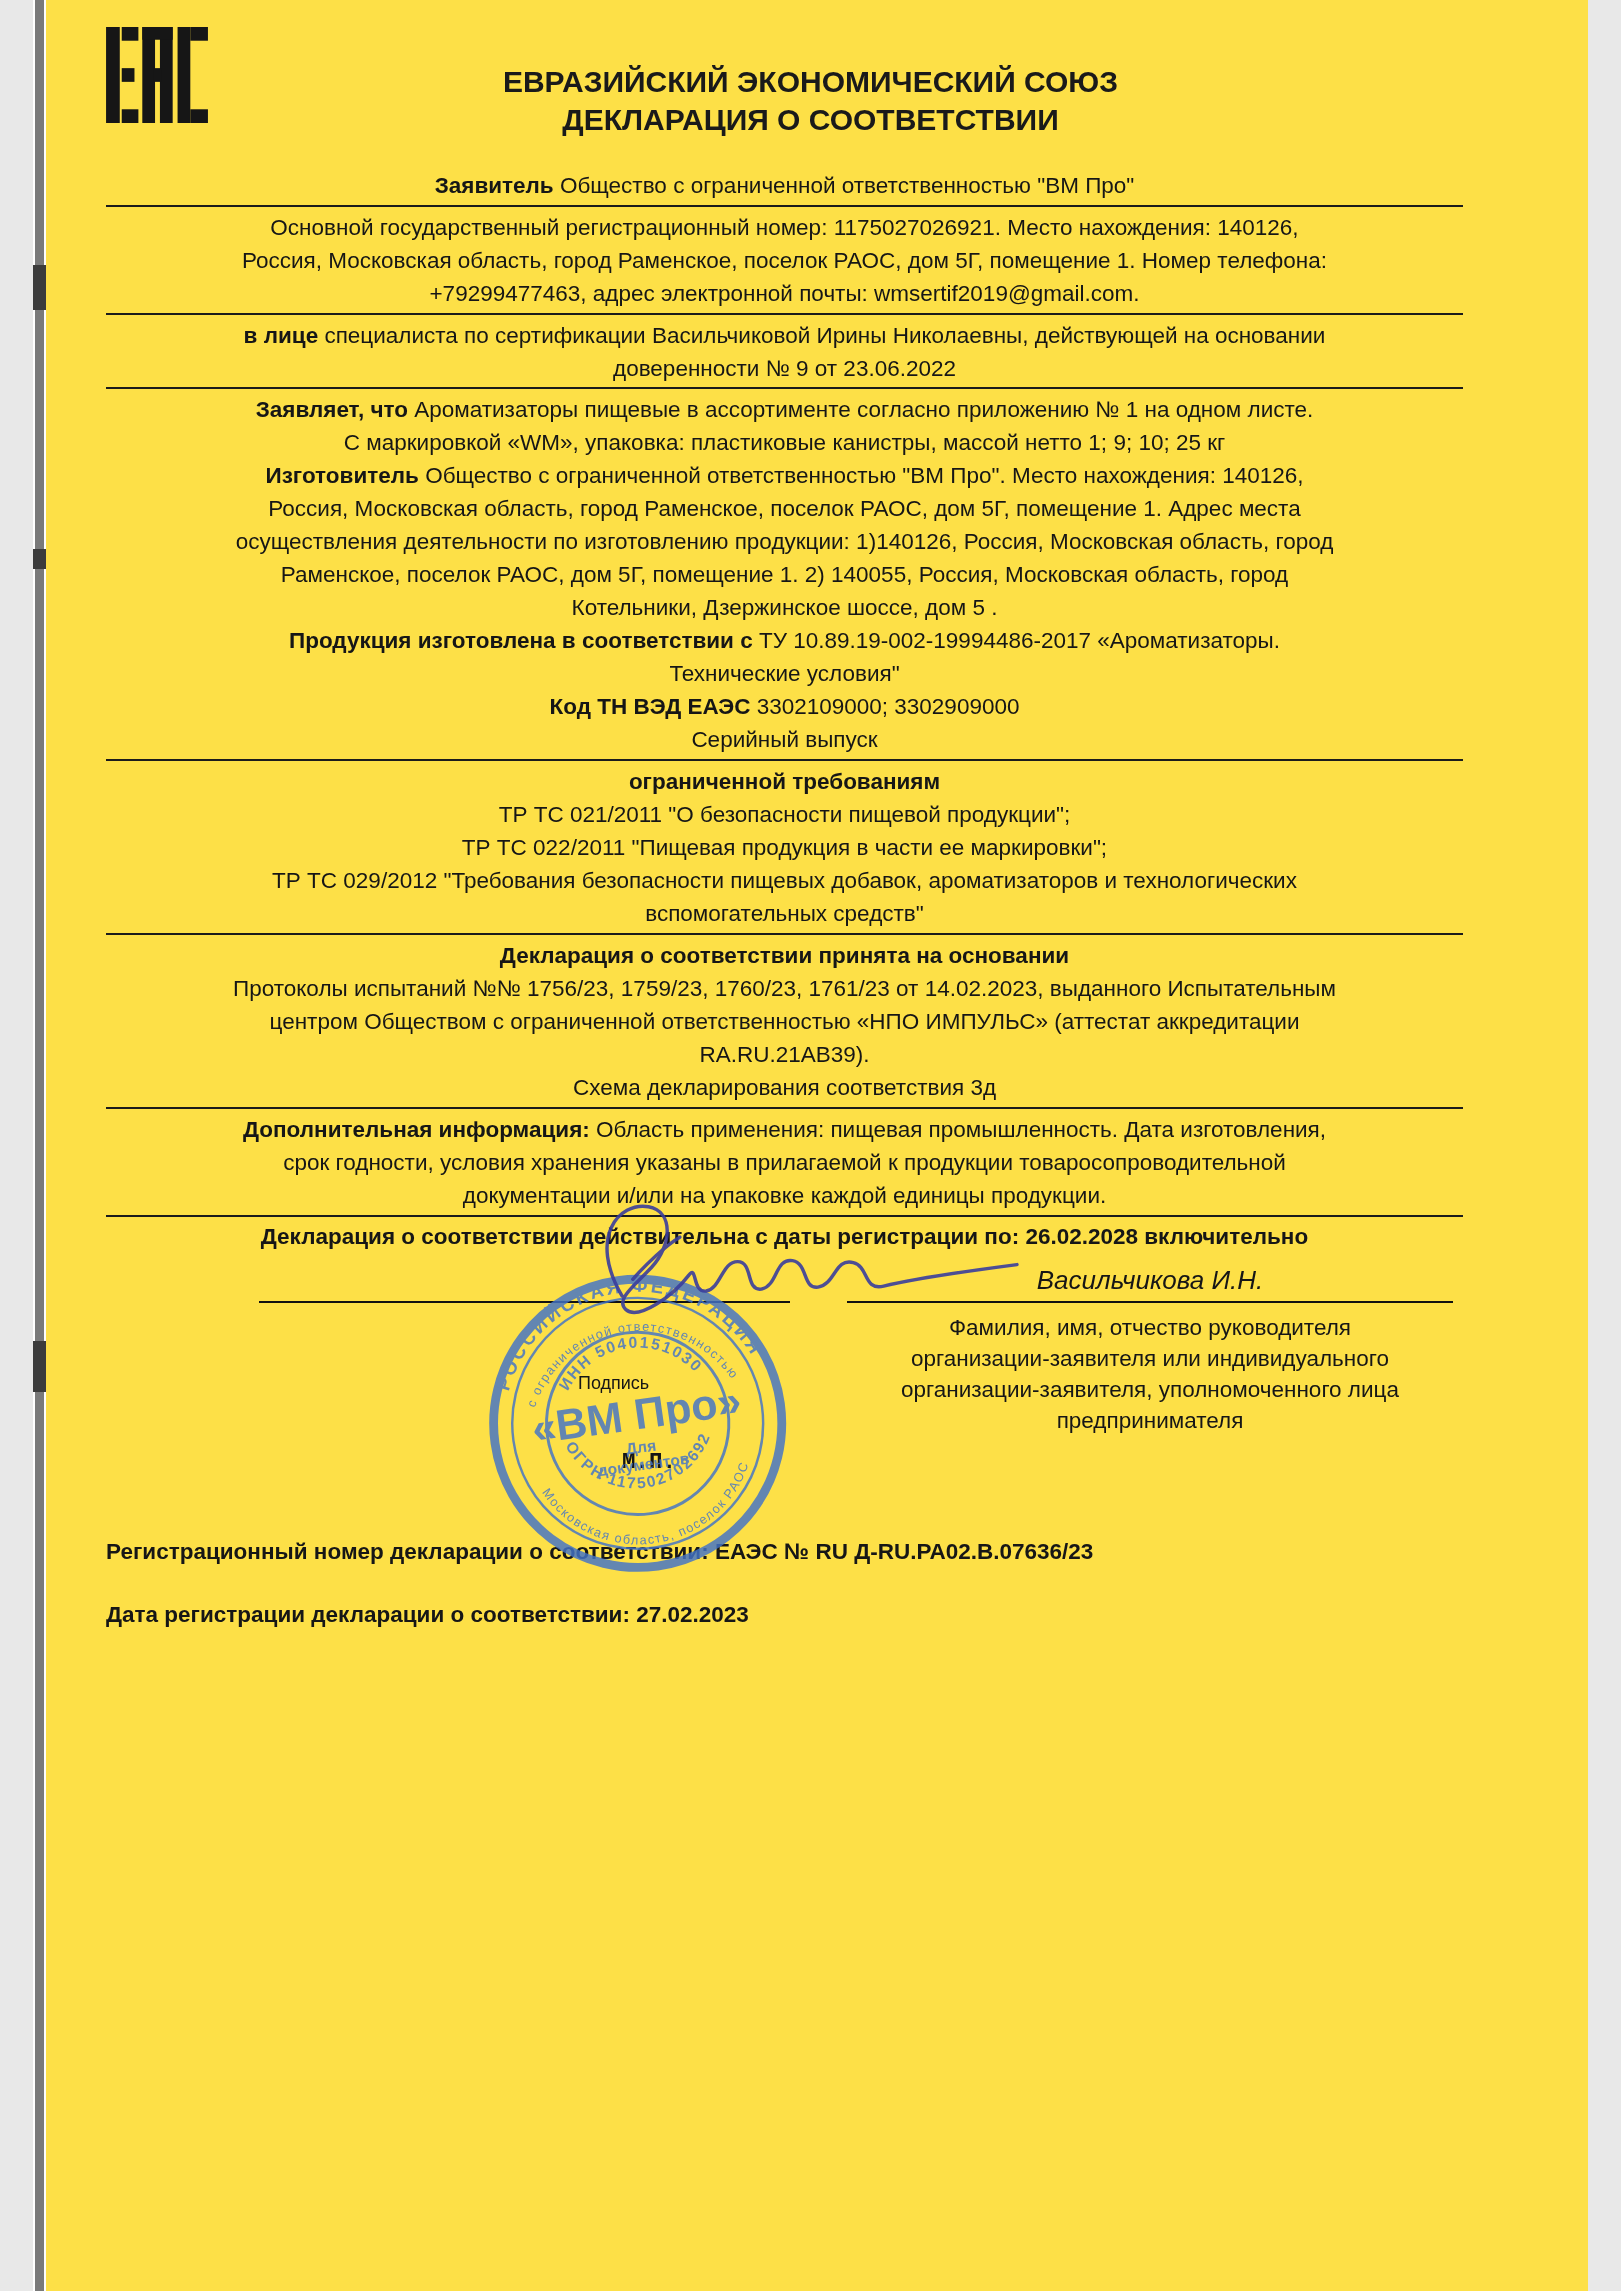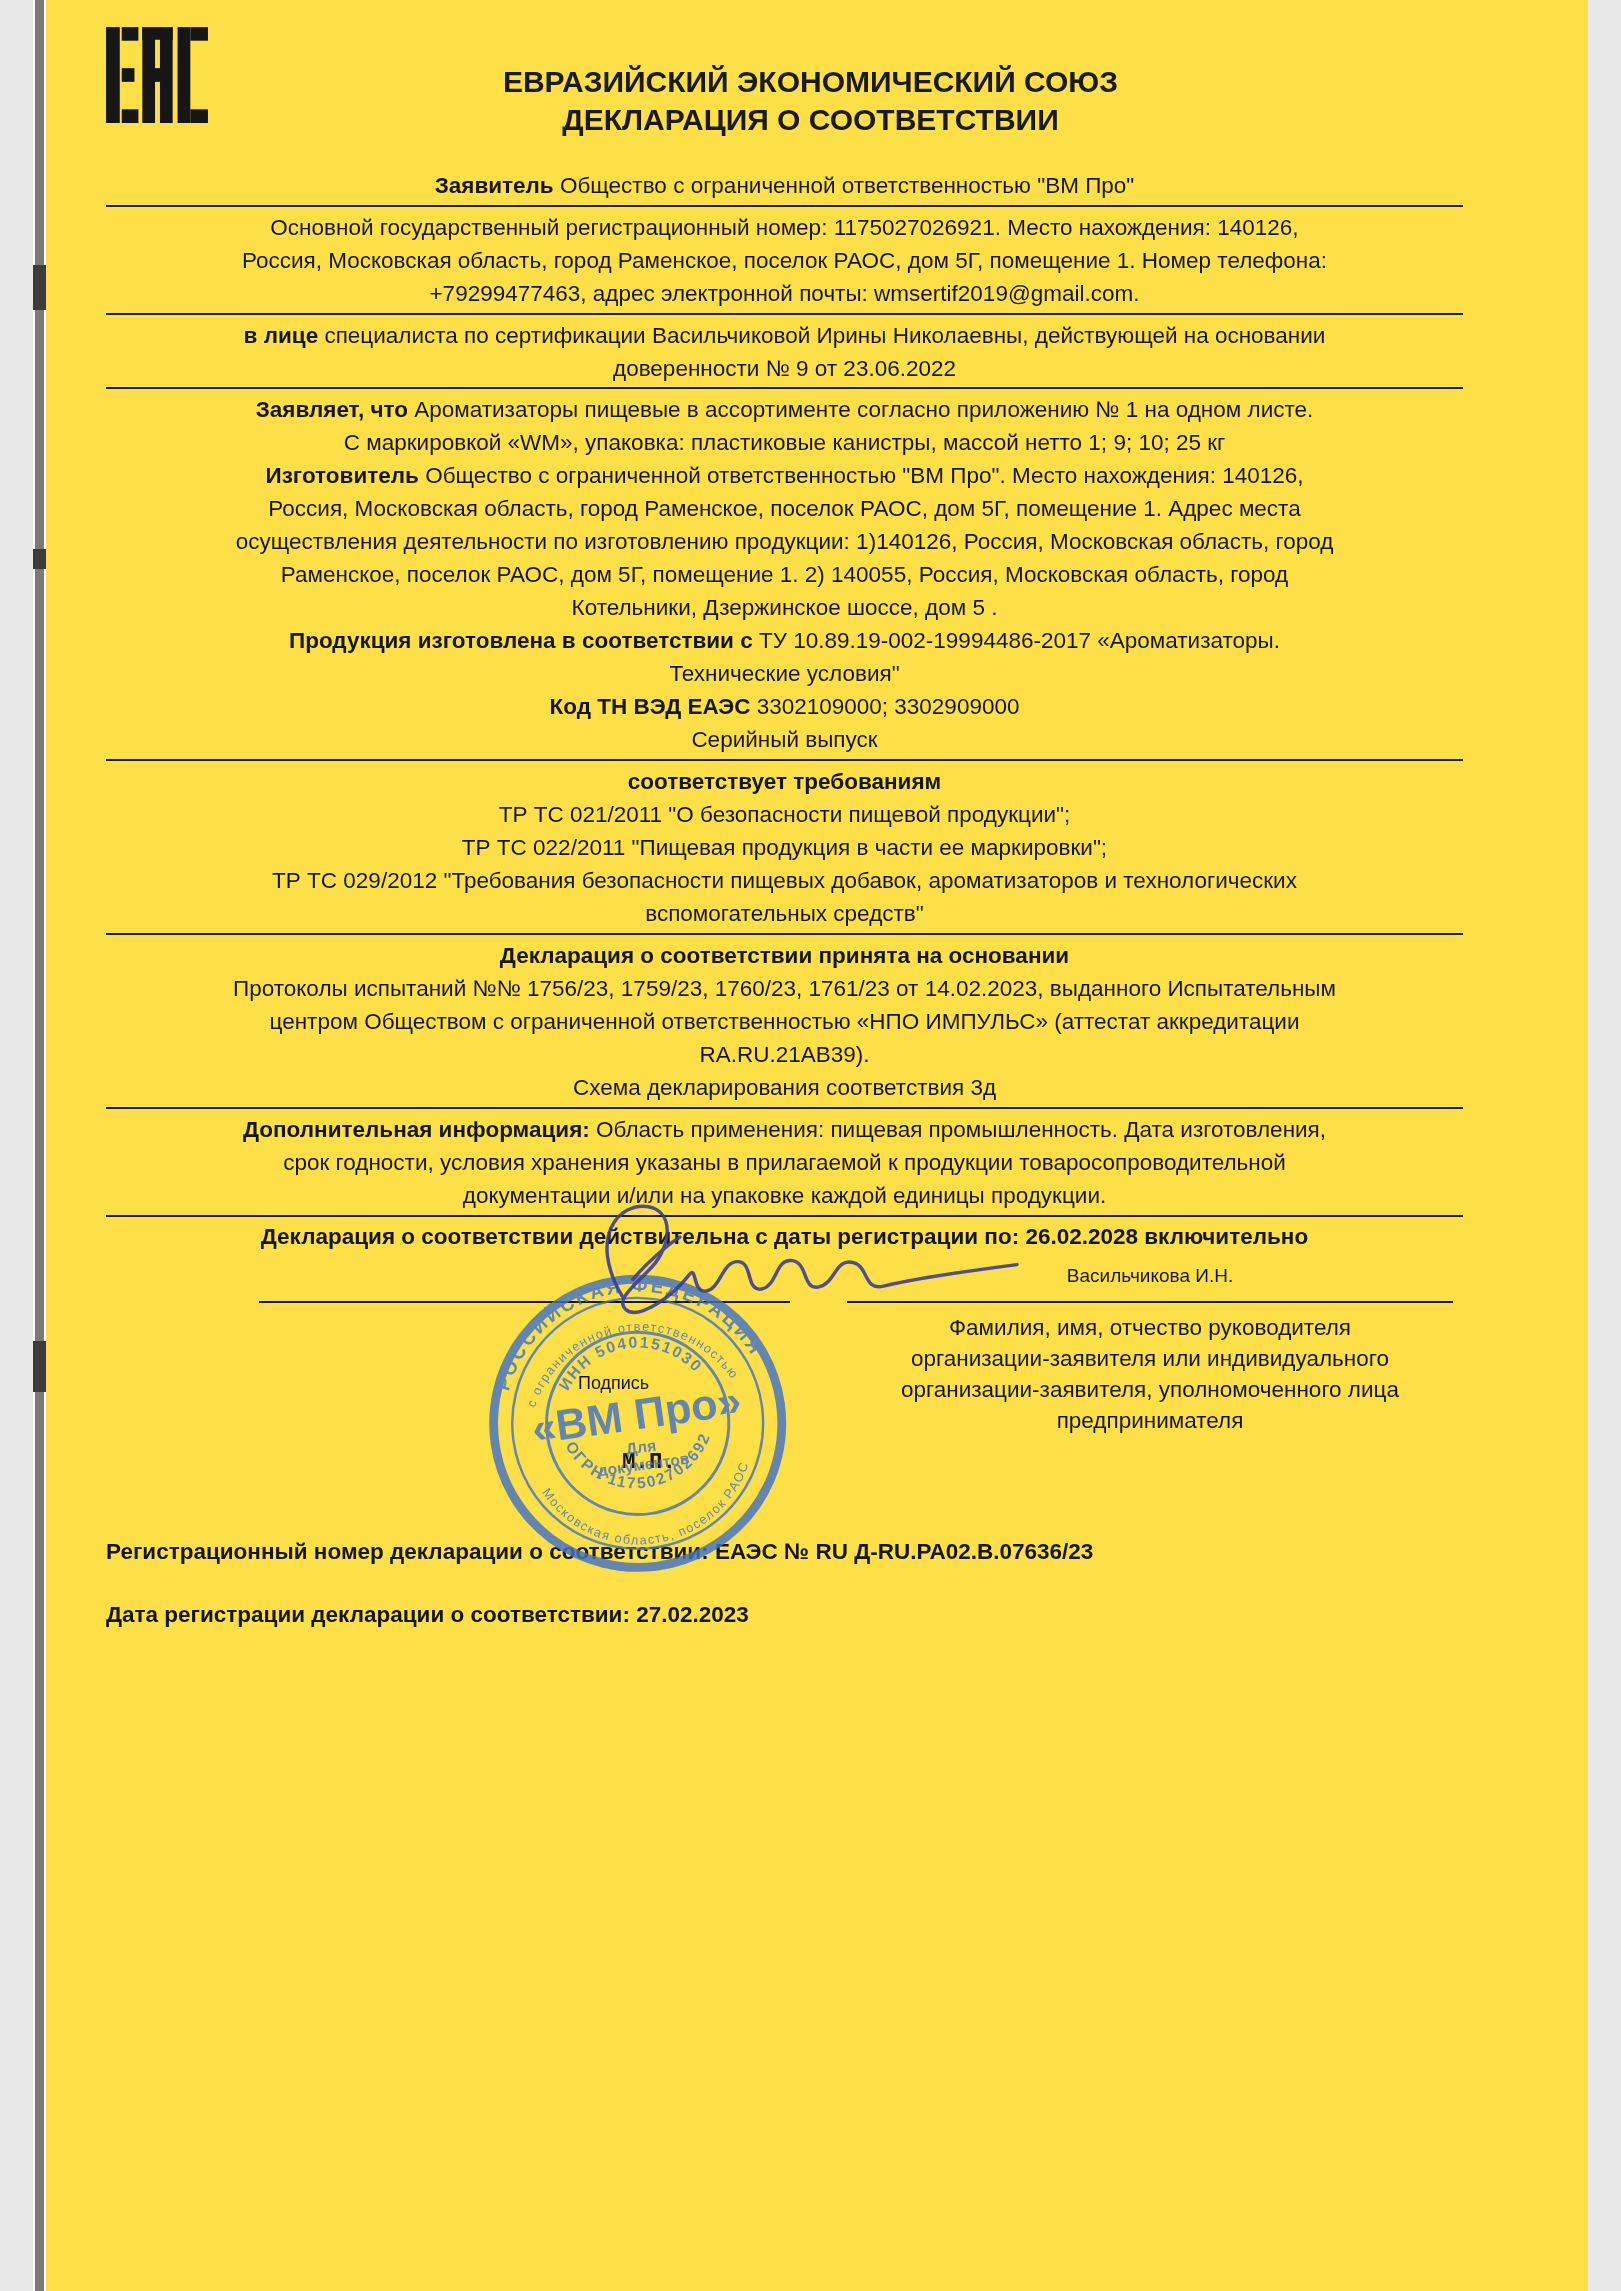--- a/index.html
+++ b/index.html
@@ -17,21 +17,21 @@
 
   .body{position:relative;z-index:2;margin-left:73px;width:1357px;padding-top:2px;text-align:center;}
   .ln{font-size:22.5px;line-height:33px;white-space:nowrap;}
   .ln b{font-weight:bold;}
   .ul{border-bottom:2px solid #1b1b1b;padding-bottom:2.9px;margin-bottom:3.9px;}
 
   .sig-area{position:relative;z-index:2;margin-left:73px;width:1357px;height:274px;}
   .rule{position:absolute;border-top:2.9px solid #111;}
   .rule-left{left:153px;top:48px;width:531px;}
   .rule-right{left:741px;top:48px;width:606px;}
-  .sig-name{position:absolute;left:741px;top:11.8px;width:606px;text-align:center;font-size:19px;}
+  .sig-name{position:absolute;left:741px;top:11.8px;width:606px;text-align:center;font-size:26px;font-style:italic;}
   .sig-caption{position:absolute;left:741px;top:59px;width:606px;text-align:center;font-size:22.5px;line-height:31px;}
   .podpis{position:absolute;left:472px;top:120px;font-size:18px;}
   .mp{position:absolute;left:516px;top:196px;font-size:22.5px;font-weight:bold;font-family:Liberation Mono, monospace;}
 
   .reg{position:relative;z-index:2;margin-left:73px;width:1357px;}
   .reg .r1{margin-top:7.8px;}
   .reg .r2{margin-top:30px;}
   .reg .ln{font-weight:bold;}
   .reg .ln span{font-weight:bold;}
 
@@ -80,21 +80,21 @@
     <div class="ln"><span>С маркировкой «WM»,  упаковка: пластиковые канистры, массой нетто 1; 9; 10; 25 кг</span></div>
     <div class="ln"><b>Изготовитель</b><span> Общество с ограниченной ответственностью "ВМ Про". Место нахождения: 140126,</span></div>
     <div class="ln"><span>Россия, Московская область, город Раменское, поселок  РАОС, дом 5Г, помещение 1. Адрес места</span></div>
     <div class="ln"><span>осуществления деятельности по изготовлению продукции: 1)140126, Россия, Московская область, город</span></div>
     <div class="ln"><span>Раменское, поселок РАОС, дом 5Г, помещение 1. 2) 140055, Россия, Московская область, город</span></div>
     <div class="ln"><span>Котельники, Дзержинское шоссе, дом 5 .</span></div>
     <div class="ln"><b>Продукция изготовлена в соответствии с</b><span> ТУ 10.89.19-002-19994486-2017 «Ароматизаторы.</span></div>
     <div class="ln"><span>Технические условия"</span></div>
     <div class="ln"><b>Код ТН ВЭД ЕАЭС</b><span> 3302109000; 3302909000</span></div>
     <div class="ln ul"><span>Серийный выпуск</span></div>
-    <div class="ln"><b>соответствует требованиям</b></div>
+    <div class="ln"><b>ограниченной требованиям</b></div>
     <div class="ln"><span>ТР ТС 021/2011 "О безопасности пищевой продукции";</span></div>
     <div class="ln"><span>ТР ТС 022/2011 "Пищевая продукция в части ее маркировки";</span></div>
     <div class="ln"><span>ТР ТС 029/2012 "Требования безопасности пищевых добавок, ароматизаторов и технологических</span></div>
     <div class="ln ul"><span>вспомогательных средств"</span></div>
     <div class="ln"><b>Декларация о соответствии принята на основании</b></div>
     <div class="ln"><span>Протоколы испытаний №№ 1756/23, 1759/23, 1760/23, 1761/23 от 14.02.2023, выданного Испытательным</span></div>
     <div class="ln"><span>центром Обществом с ограниченной ответственностью «НПО ИМПУЛЬС» (аттестат аккредитации</span></div>
     <div class="ln"><span>RA.RU.21АВ39).</span></div>
     <div class="ln ul"><span>Схема декларирования соответствия 3д</span></div>
     <div class="ln"><b>Дополнительная информация:</b><span> Область применения: пищевая промышленность. Дата изготовления,</span></div>

